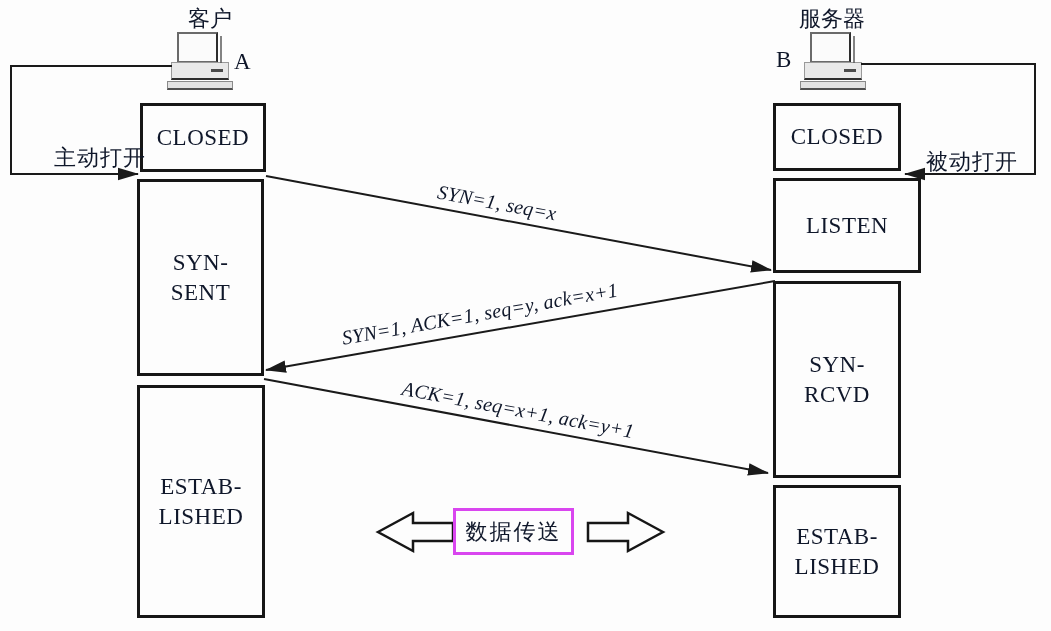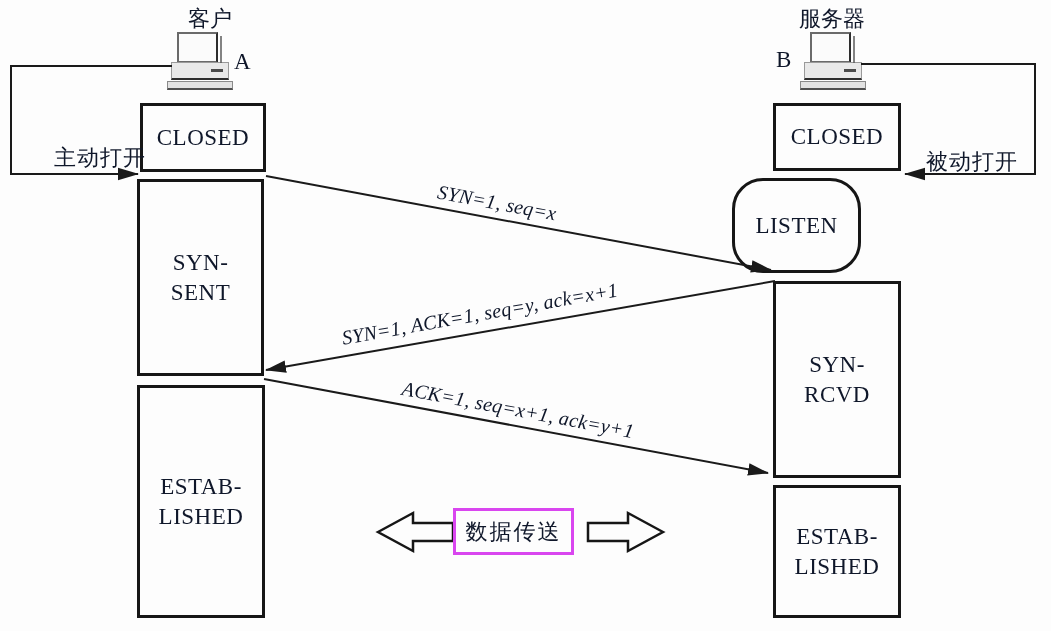--- a/index.html
+++ b/index.html
@@ -10,21 +10,21 @@
   
   .state-box{
     position:absolute;border:3px solid #161616;background:#fdfdfd;box-sizing:border-box;
     display:flex;align-items:center;justify-content:center;text-align:center;
     font-size:23px;line-height:1.28;white-space:pre-line;letter-spacing:.5px;
   }
   .sb-c0{left:140px;top:103px;width:126px;height:69px;}
   .sb-c1{left:137px;top:179px;width:127px;height:197px;}
   .sb-c2{left:137px;top:385px;width:128px;height:233px;}
   .sb-s0{left:773px;top:103px;width:128px;height:68px;}
-  .sb-s1{left:732px;top:178px;width:129px;height:95px;border-radius:31px;}
+  .sb-s1{left:773px;top:178px;width:148px;height:95px;}
   .sb-s2{left:773px;top:281px;width:128px;height:197px;}
   .sb-s3{left:773px;top:485px;width:128px;height:133px;}
   
   .host-title{position:absolute;top:4px;width:130px;text-align:center;font-size:22px;}
   .ht-client{left:145px;}
   .ht-server{left:767px;}
   .host-letter{position:absolute;font-size:23px;}
   .hl-a{left:234px;top:49px;}
   .hl-b{left:776px;top:47px;}
   

